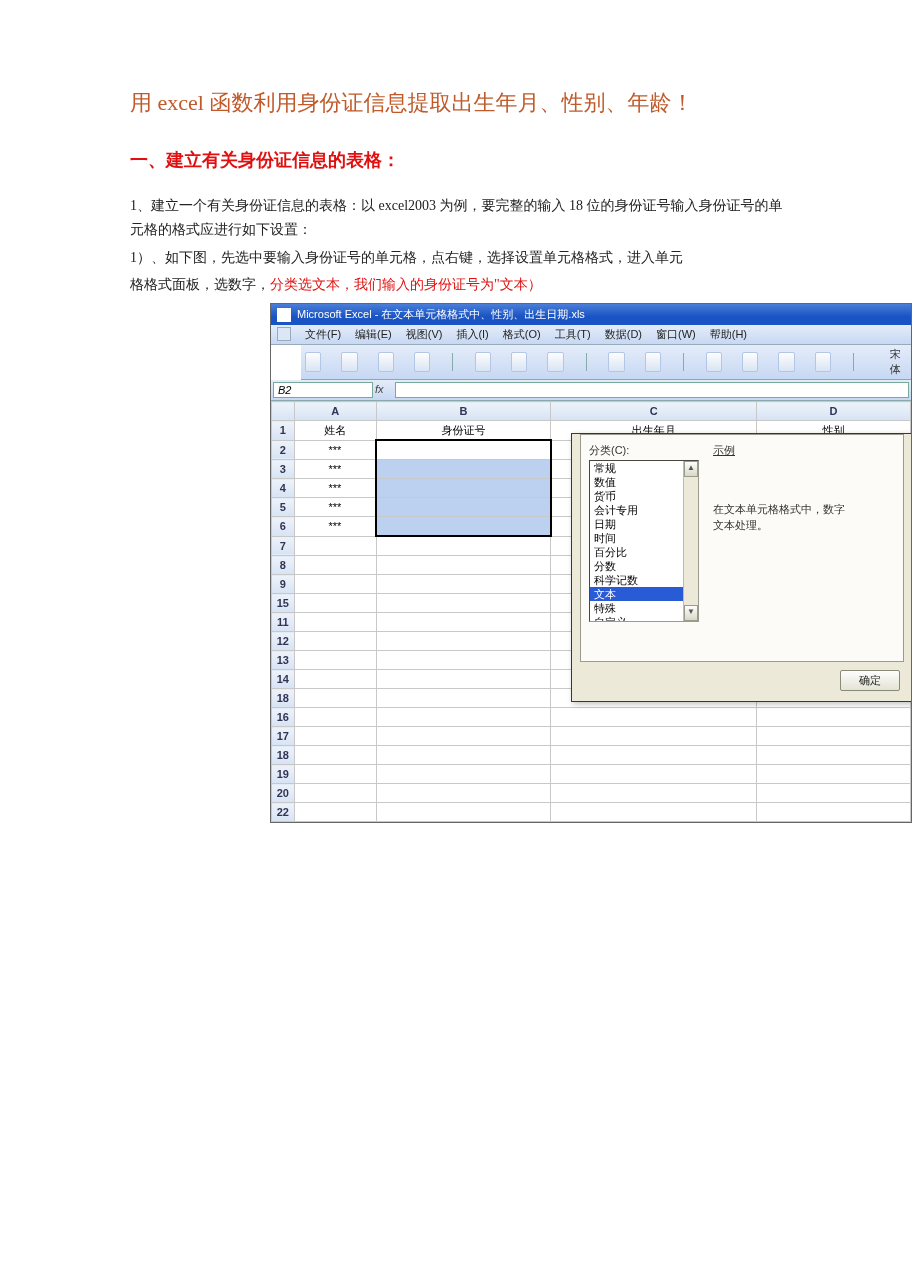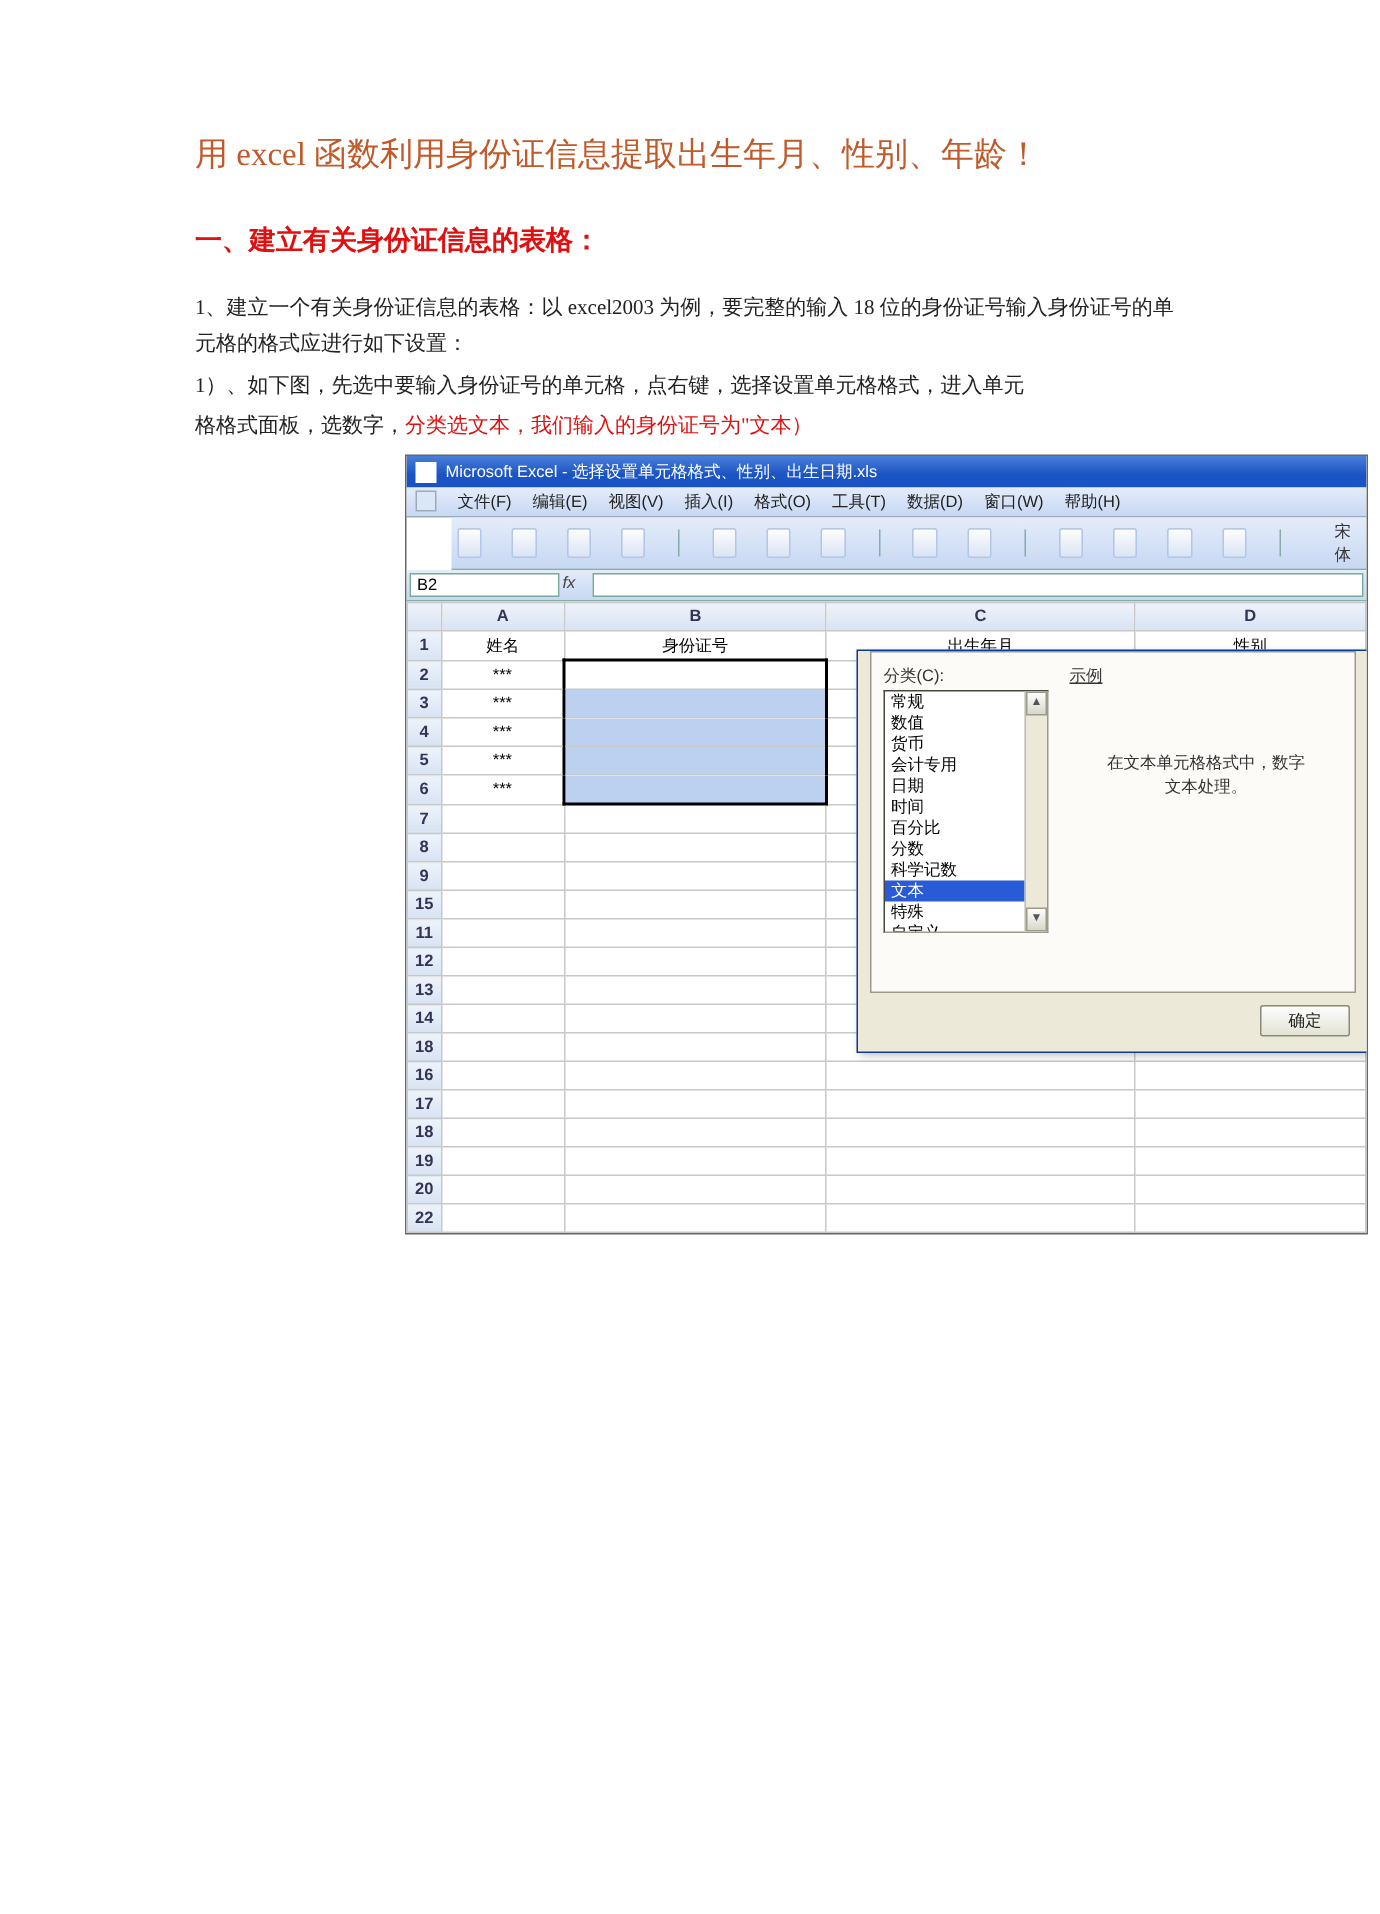--- a/index.html
+++ b/index.html
@@ -98,20 +98,21 @@
     align-items: stretch;
     font-size: 11px;
     border-bottom: 1px solid #8aa;
   }
   .ss-namebox {
     background: #fff;
     border: 1px solid #7a9;
     width: 90px;
     padding: 1px 4px;
     margin: 2px;
+    font-style: italic;
   }
   .ss-fx {
     width: 18px;
     text-align: left;
     font-style: italic;
     color: #444;
     padding-top: 3px;
   }
   .ss-formula {
     flex: 1;
@@ -259,21 +260,21 @@
   <div class="section-heading">一、建立有关身份证信息的表格：</div>
   <p class="body-text">1、建立一个有关身份证信息的表格：以 excel2003 为例，要完整的输入 18 位的身份证号输入身份证号的单元格的格式应进行如下设置：</p>
   <p class="body-text">1）、如下图，先选中要输入身份证号的单元格，点右键，选择设置单元格格式，进入单元</p>
   <p class="body-text">
     <span>格格式面板，选数字，</span><span class="red-inline">分类选文本，我们输入的身份证号为"文本）</span>
   </p>
 
   <div class="screenshot-wrap">
     <div class="ss-titlebar">
       <span class="xicon"></span>
-      <span>Microsoft Excel - 选择设置单元格格式、性别、出生日期.xls</span>
+      <span>Microsoft Excel - 在文本单元格格式中、性别、出生日期.xls</span>
     </div>
 
     <div class="ss-menubar">
       <span class="xicon" style="width:12px;height:12px;background:#dbe6f6;border:1px solid #9ab;"></span>
       <span>文件(F)</span>
       <span>编辑(E)</span>
       <span>视图(V)</span>
       <span>插入(I)</span>
       <span>格式(O)</span>
       <span>工具(T)</span>
@@ -498,21 +499,21 @@
               <div class="dlg-scroll">
                 <div class="arr">▲</div>
                 <div style="position:absolute;bottom:0;left:0;right:0;">
                   <div class="arr">▼</div>
                 </div>
               </div>
             </div>
           </div>
           <div class="dlg-right">
             <div class="dlg-sample-label">示例</div>
-            <div class="dlg-desc" style="white-space:pre-line;text-align:center;">在文本单元格格式中，数字
+            <div class="dlg-desc" style="white-space:pre-line;">在文本单元格格式中，数字
 文本处理。</div>
           </div>
         </div>
         <div class="dlg-buttons">
           <button class="dlg-btn">确定</button>
         </div>
       </div>
     </div>
   </div>
 </div>

